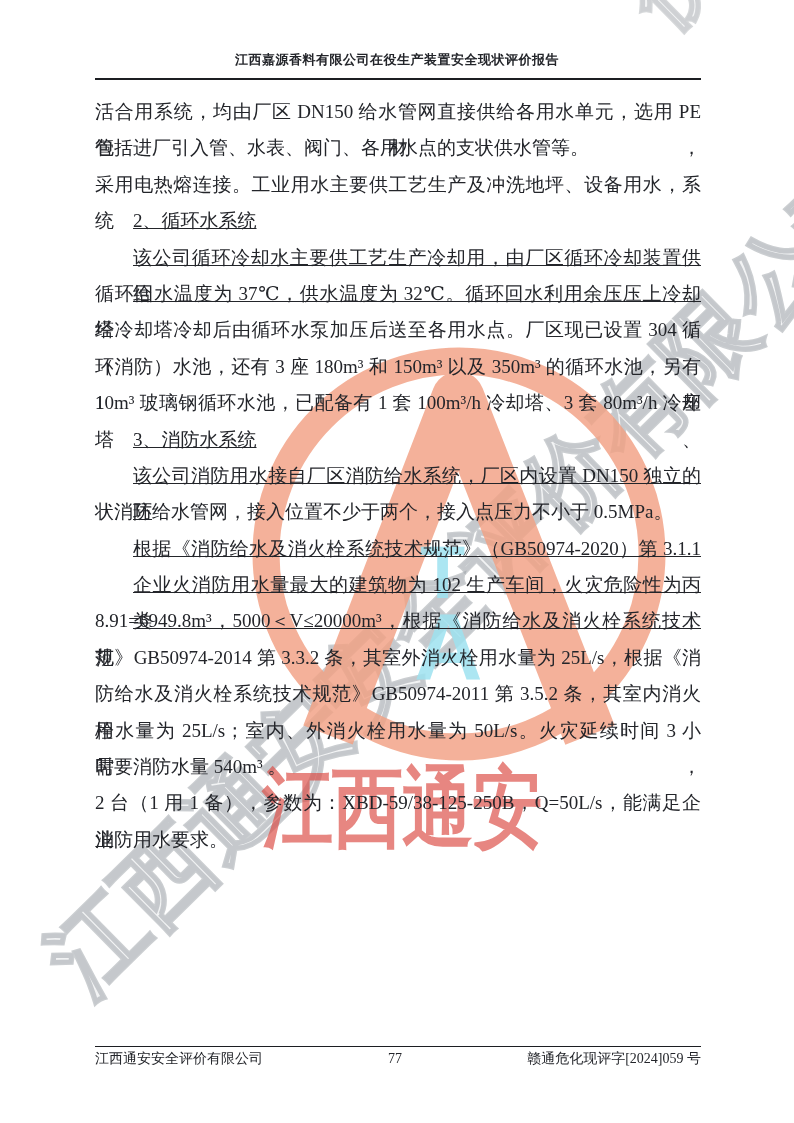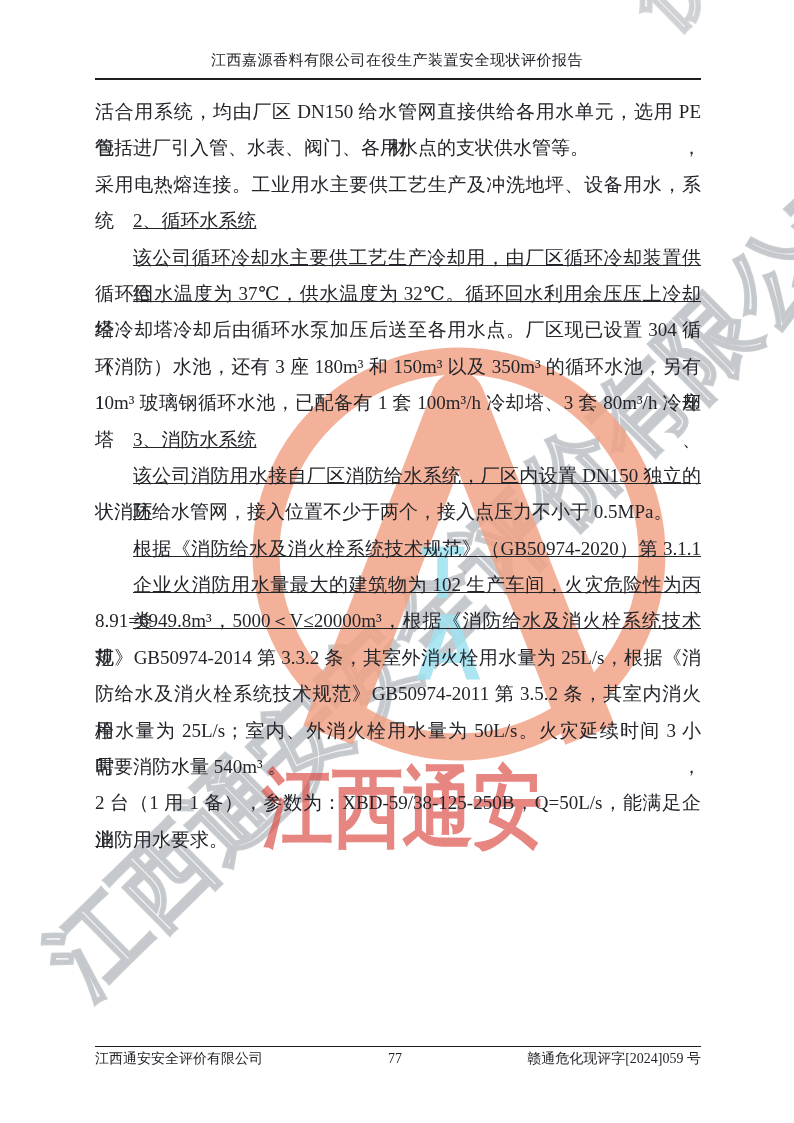--- a/index.html
+++ b/index.html
@@ -66,22 +66,22 @@
     white-space: nowrap;
     z-index: 3;
     pointer-events: none;
   }
 
   
   .header-title {
     position: absolute;
     left: 0; top: 51px; width: 100%;
     text-align: center;
-    font-size: 15px;
-    font-weight: normal;
+    font-size: 13px;
+    font-weight: bold;
     letter-spacing: 0.5px;
     z-index: 5;
   }
   .header-rule {
     position: absolute;
     left: 95px; top: 78px; width: 606px;
     border-top: 2px solid #1c1e22;
     z-index: 5;
   }
 

